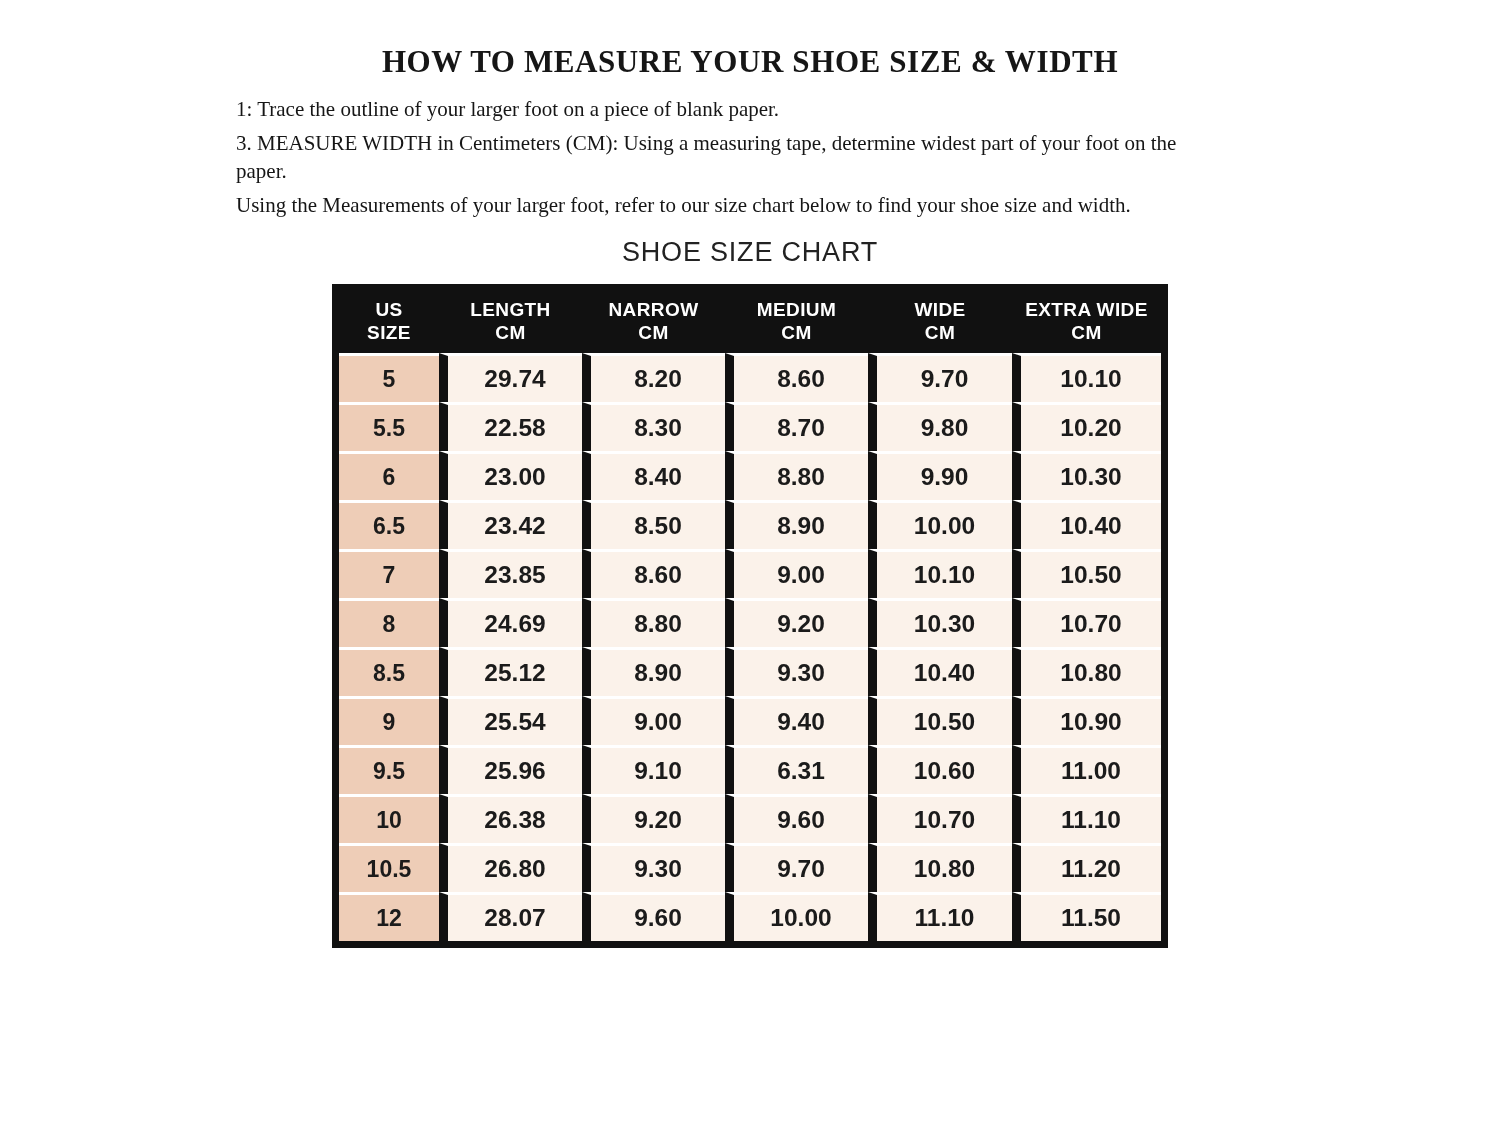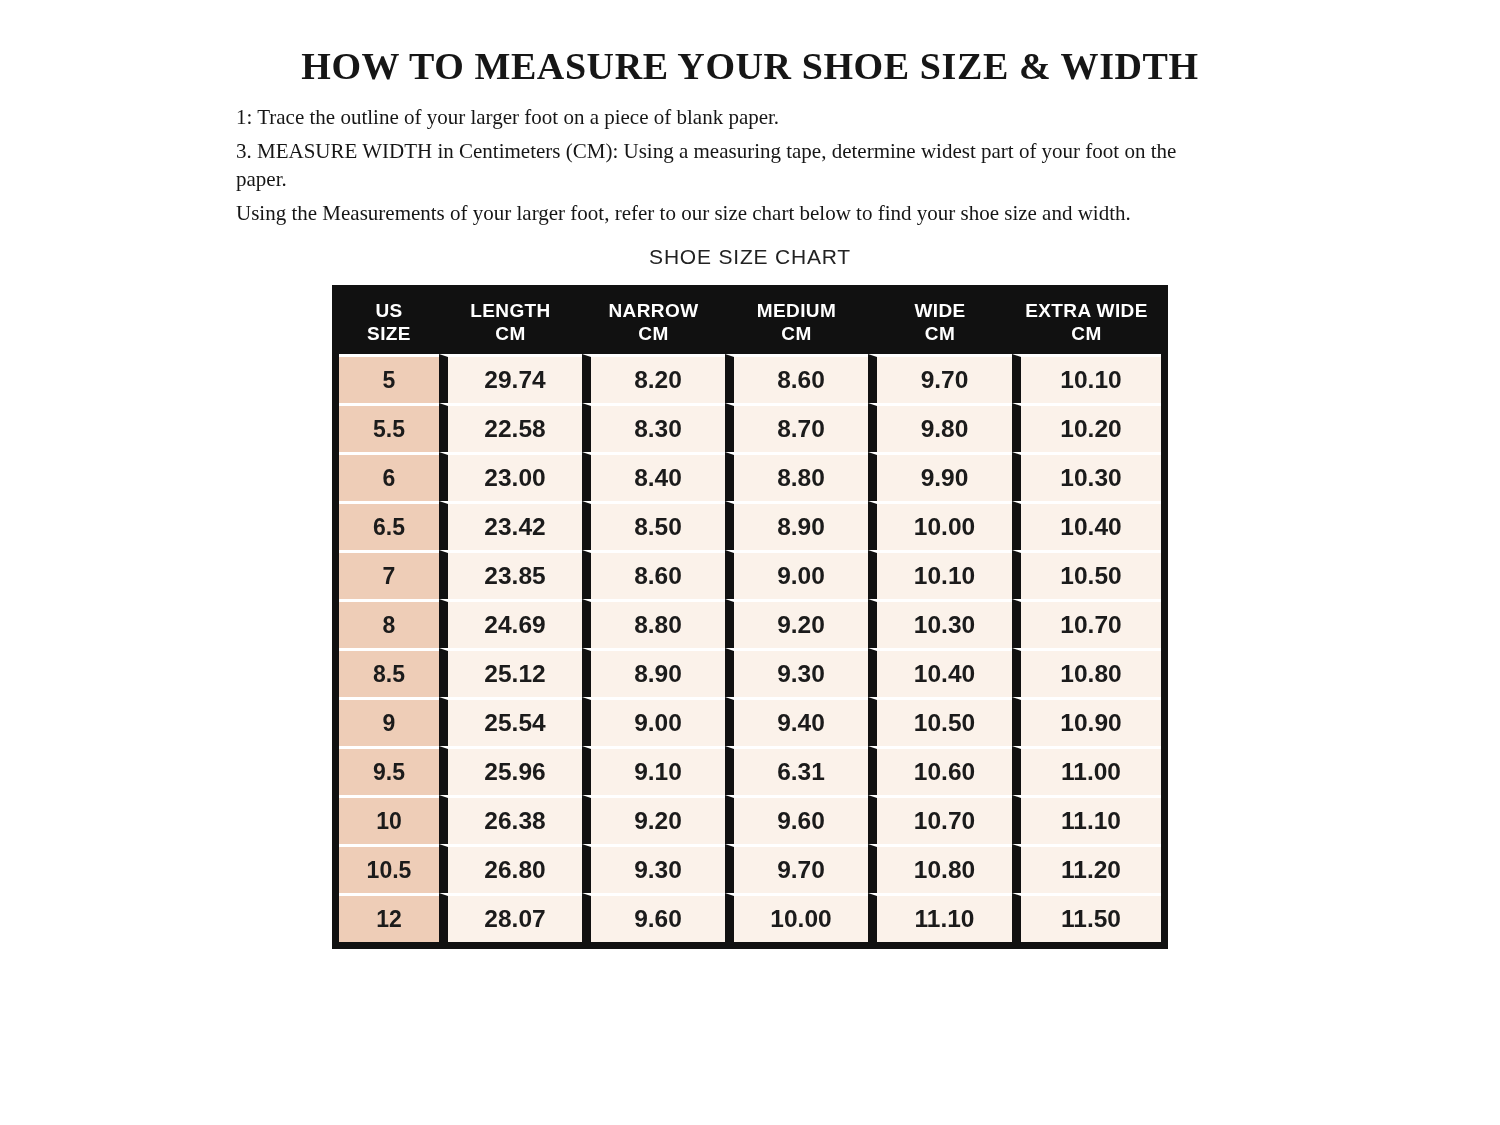--- a/index.html
+++ b/index.html
@@ -15,39 +15,39 @@
   body{
     width:1500px;height:1125px;
     background:var(--page-bg);
     font-family:"Liberation Sans", sans-serif;
     color:var(--text);
     overflow:hidden;
   }
   .page{width:1500px;height:1125px;position:relative;}
   .page-title{
     font-family:"Liberation Serif", serif;
-    font-size:38px;
+    font-size:31px;
     font-weight:bold;
     letter-spacing:0.6px;
     text-align:center;
     margin:0;
     padding-top:44px;
     color:#161616;
   }
   .instructions{
     width:980px;
     margin:16px 0 0 236px;
     font-family:"Liberation Serif", serif;
     font-size:21px;
     line-height:1.3;
     color:#161616;
   }
   .instructions p{margin:0 0 7px 0;}
   .chart-title{
-    font-size:21px;
+    font-size:27px;
     font-weight:500;
     letter-spacing:0.8px;
     text-align:center;
     margin:18px 0 0 0;
     color:#222222;
   }
   .table-wrap{
     width:836px;
     margin:16px auto 0 auto;
     border:7px solid var(--border);

